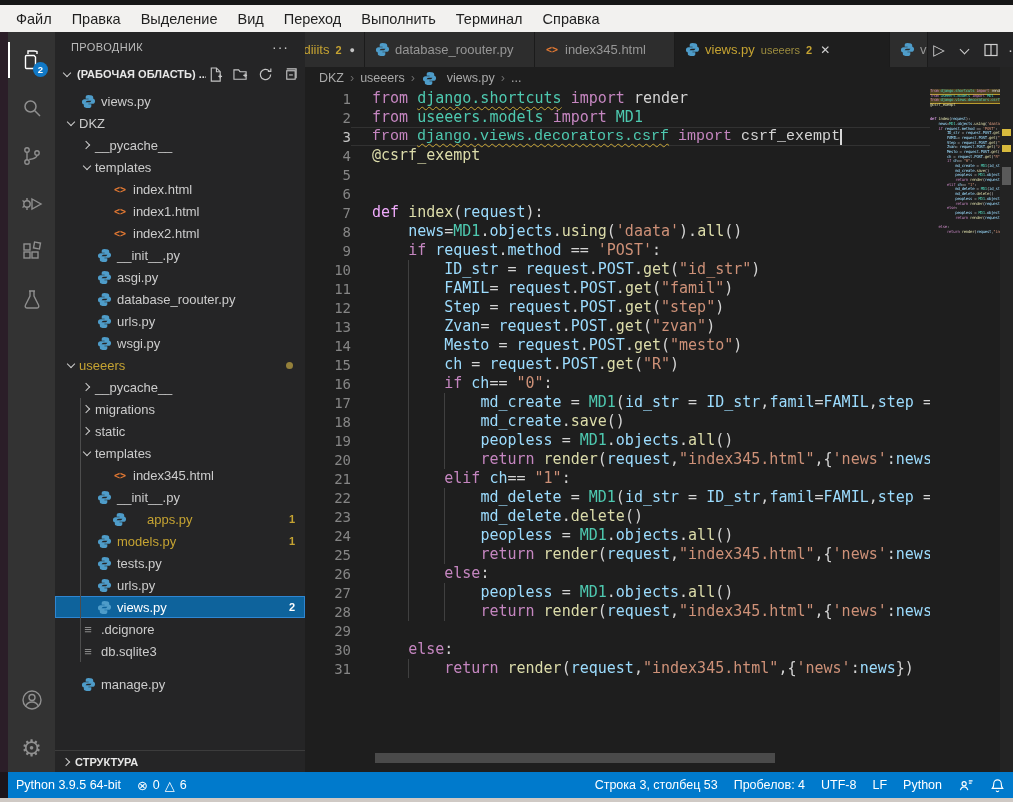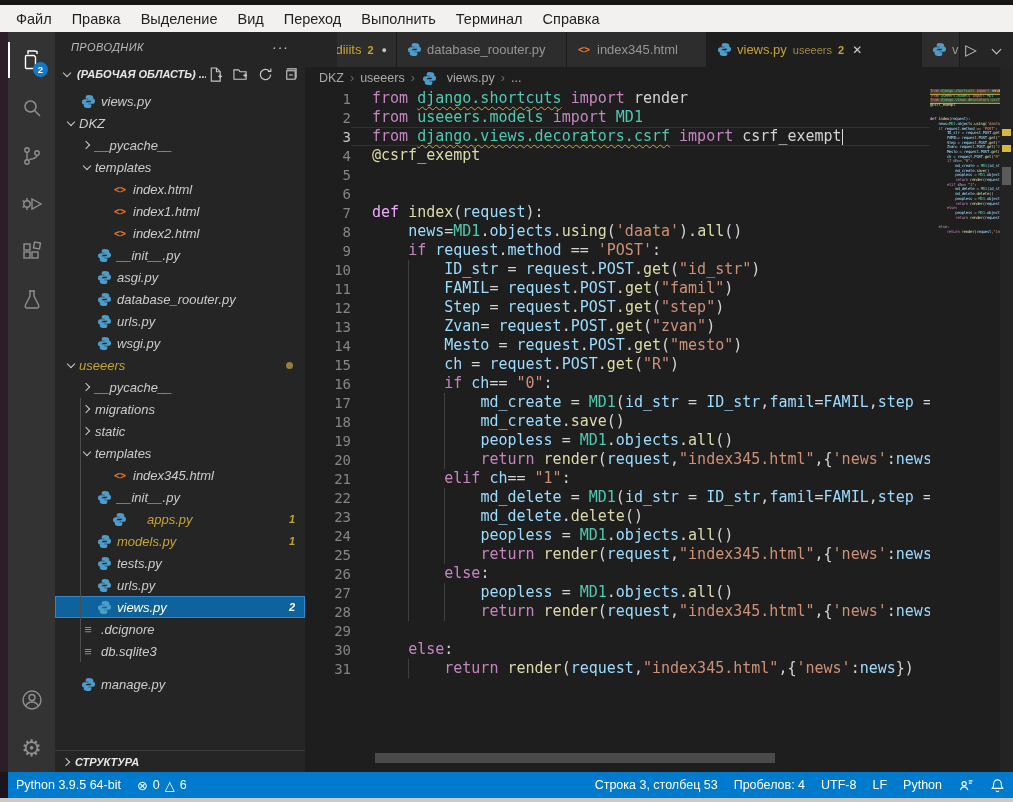--- a/index.html
+++ b/index.html
@@ -24,21 +24,21 @@
   .ab-icon.active::before { content:""; position:absolute; left:0; top:6px; bottom:6px;
     width:2px; background:#ffffff; }
   .ab-badge { position:absolute; right:7px; bottom:7px; background:#1179c7; color:#fff;
     font-size:9.5px; min-width:15px; height:15px; border-radius:8px; display:flex;
     align-items:center; justify-content:center; font-weight:bold; }
   .ab-bottom { margin-top:auto; display:flex; flex-direction:column; align-items:center; }
   .gear-glyph { font-size:23px; line-height:1; }
 
   
   .sidebar { width:250px; background:#252526; display:flex; flex-direction:column;
-    color:#cccccc; min-height:0;font-style:italic; }
+    color:#cccccc; min-height:0; }
   .sb-title { height:30px; display:flex; align-items:center; padding:0 16px;
     font-size:11px; letter-spacing:.4px; color:#bbbbbb; }
   .sb-title .spacer { flex:1; }
   .sb-ellipsis { color:#c5c5c5; font-size:14px; letter-spacing:1px; cursor:pointer; }
   .sb-section { height:24px; display:flex; align-items:center; font-size:11px; font-weight:bold;
     color:#e7e7e7; padding:0 6px 0 4px; }
   .sb-section .lbl { margin-left:2px; white-space:nowrap; overflow:hidden; }
   .sb-section .acts { margin-left:auto; display:flex; gap:7px; align-items:center; color:#c5c5c5; }
   .sb-act { width:18px; height:18px; display:flex; align-items:center; justify-content:center; cursor:pointer; }
   .tree { flex:1; position:relative; padding-top:4px; overflow:hidden; font-size:13px; }
@@ -66,41 +66,41 @@
   .tabbar { height:35px; background:#252526; display:flex; align-items:stretch; }
   .tab { display:flex; align-items:center; padding:0 9px; background:#2d2d2d; color:#969696;
     font-size:13px; border-right:1px solid #1b1b1b; cursor:pointer; overflow:hidden; flex:none; }
   .tab.active { background:#1e1e1e; color:#d4d4d4; }
   .tab .ficon { margin-right:5px; width:16px; }
   .tab-label.warn { color:#c5a332; }
   .tab-desc { font-size:11px; color:#9c8c3f; margin-left:6px; }
   .tab-badge { font-size:11px; font-weight:bold; color:#c5a332; margin-left:6px; }
   .tab-close { margin-left:8px; color:#d0d0d0; font-size:12px; }
   .tab-dot { margin-left:8px; color:#c4c4c4; font-size:9px; }
-  .tab.partial { justify-content:flex-end;margin-left:32px; }
+  .tab.partial { justify-content:flex-end; }
   .tab-actions { margin-left:auto; display:flex; align-items:center; gap:4px; padding-right:8px; color:#cfcfcf; }
   .ta-btn { width:22px; height:22px; display:flex; align-items:center; justify-content:center; cursor:pointer; }
   .run-glyph { font-size:15px; }
   .chev-sm { width:10px; height:10px; position:relative; }
   .chev-sm::before { content:""; position:absolute; left:1px; top:1px; width:6px; height:6px;
     border-right:1.3px solid #cfcfcf; border-bottom:1.3px solid #cfcfcf; transform:rotate(45deg); }
   .dots-glyph { font-size:15px; letter-spacing:1px; }
 
   .breadcrumb { height:22px; display:flex; align-items:center; font-size:12.5px; color:#a9a9a9;
     padding-left:14px; gap:3px; }
   .bc-sep { color:#6d6d6d; padding:0 3px; }
   .bc-item { display:flex; align-items:center; gap:4px; cursor:pointer; }
 
   .code-area { flex:1; position:relative; overflow:hidden;
     font-family:"DejaVu Sans Mono","Liberation Mono",monospace; font-size:15px; }
   .code-line { height:19px; display:flex; align-items:center; white-space:pre; }
   .ln { width:46px; text-align:right; color:#858585; flex:none; font-size:14px; }
   .ln.cur { color:#c6c6c6; }
   .lc { flex:1; padding-left:21px; position:relative; height:19px; line-height:19px; min-width:0; }
-  .lc.cur { box-shadow:inset 0 1px 0 #323232, inset 0 -1px 0 #323232; }
+  .lc.cur { box-shadow:inset 0 1px 0 #323232, inset 0 -1px 0 #323232;font-family:Liberation Mono, monospace; }
   .guide { position:absolute; top:0; bottom:0; width:1px; background:#404040; }
   .tk.k { color:#C586C0; } .tk.d { color:#f0abfc; } .tk.t { color:#4EC9B0; }
   .tk.f { color:#DCDCAA; } .tk.v { color:#9CDCFE; } .tk.s { color:#CE9178; } .tk.p { color:#D4D4D4; }
   .tk.u { text-decoration:underline wavy #c8a636 1px; text-underline-offset:3px; }
   .cursor { display:inline-block; width:1.5px; height:16px; background:#d7d7d7; vertical-align:text-bottom; }
 
   .minimap { position:absolute; top:57px; right:13px; width:70px; bottom:0; background:#1e1e1e;
     overflow:hidden; font-family:"DejaVu Sans Mono",monospace; font-size:4px; }
   .mm-line { height:4.7px; line-height:4.7px; white-space:pre; overflow:hidden; }
   .mm-line.mm-warn { background:rgba(200,160,40,.28); box-shadow:0 1px 0 #b99b2e; }

